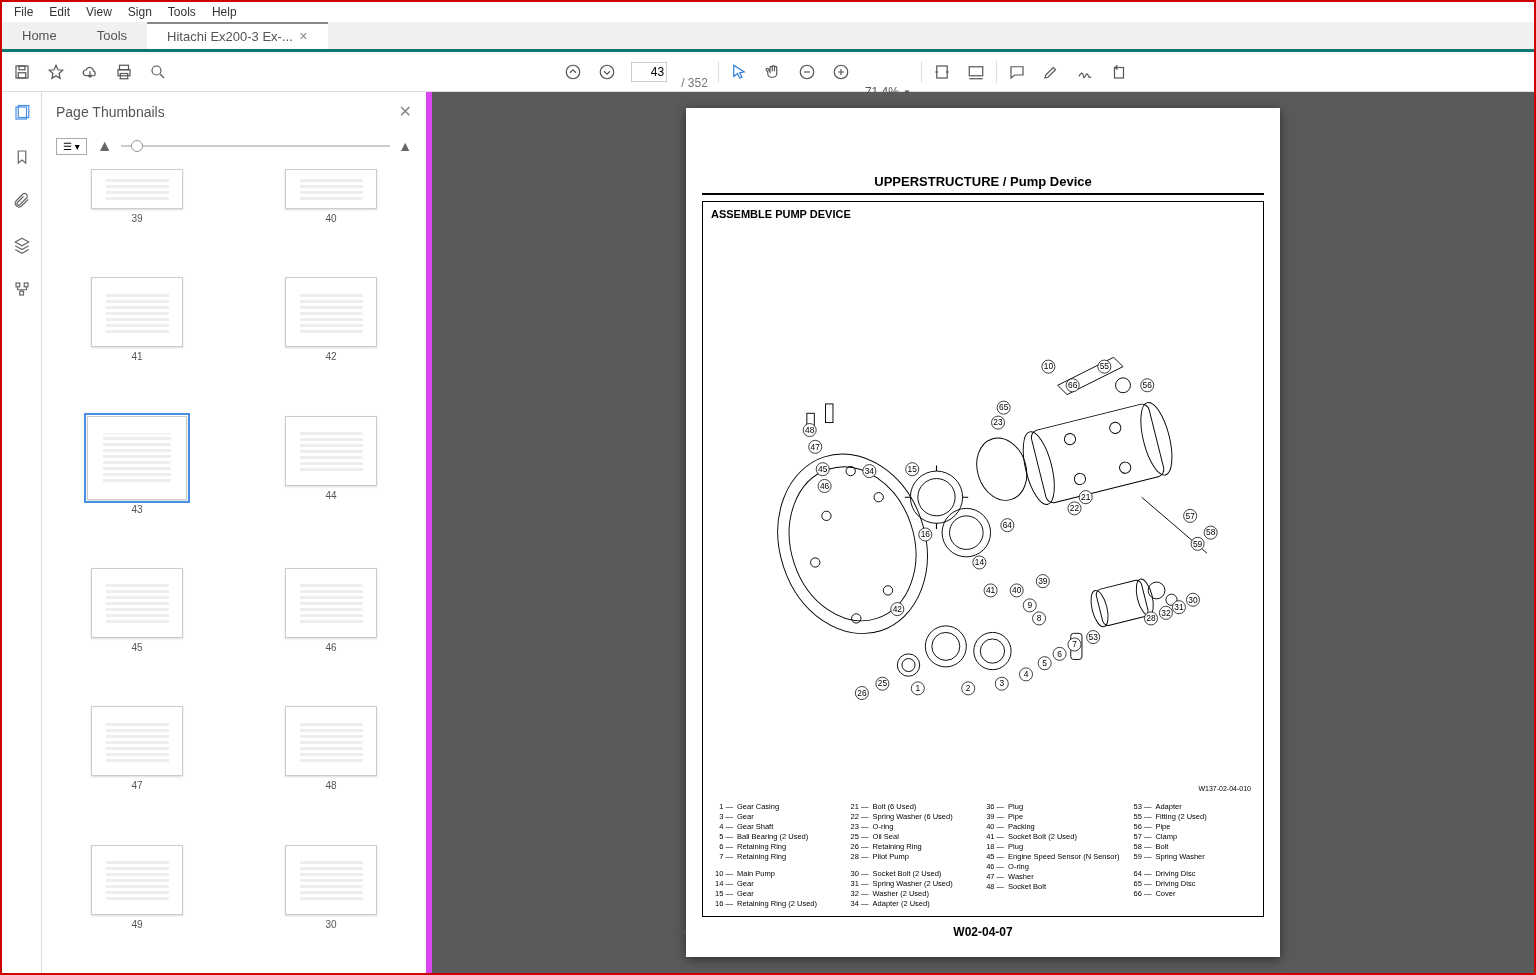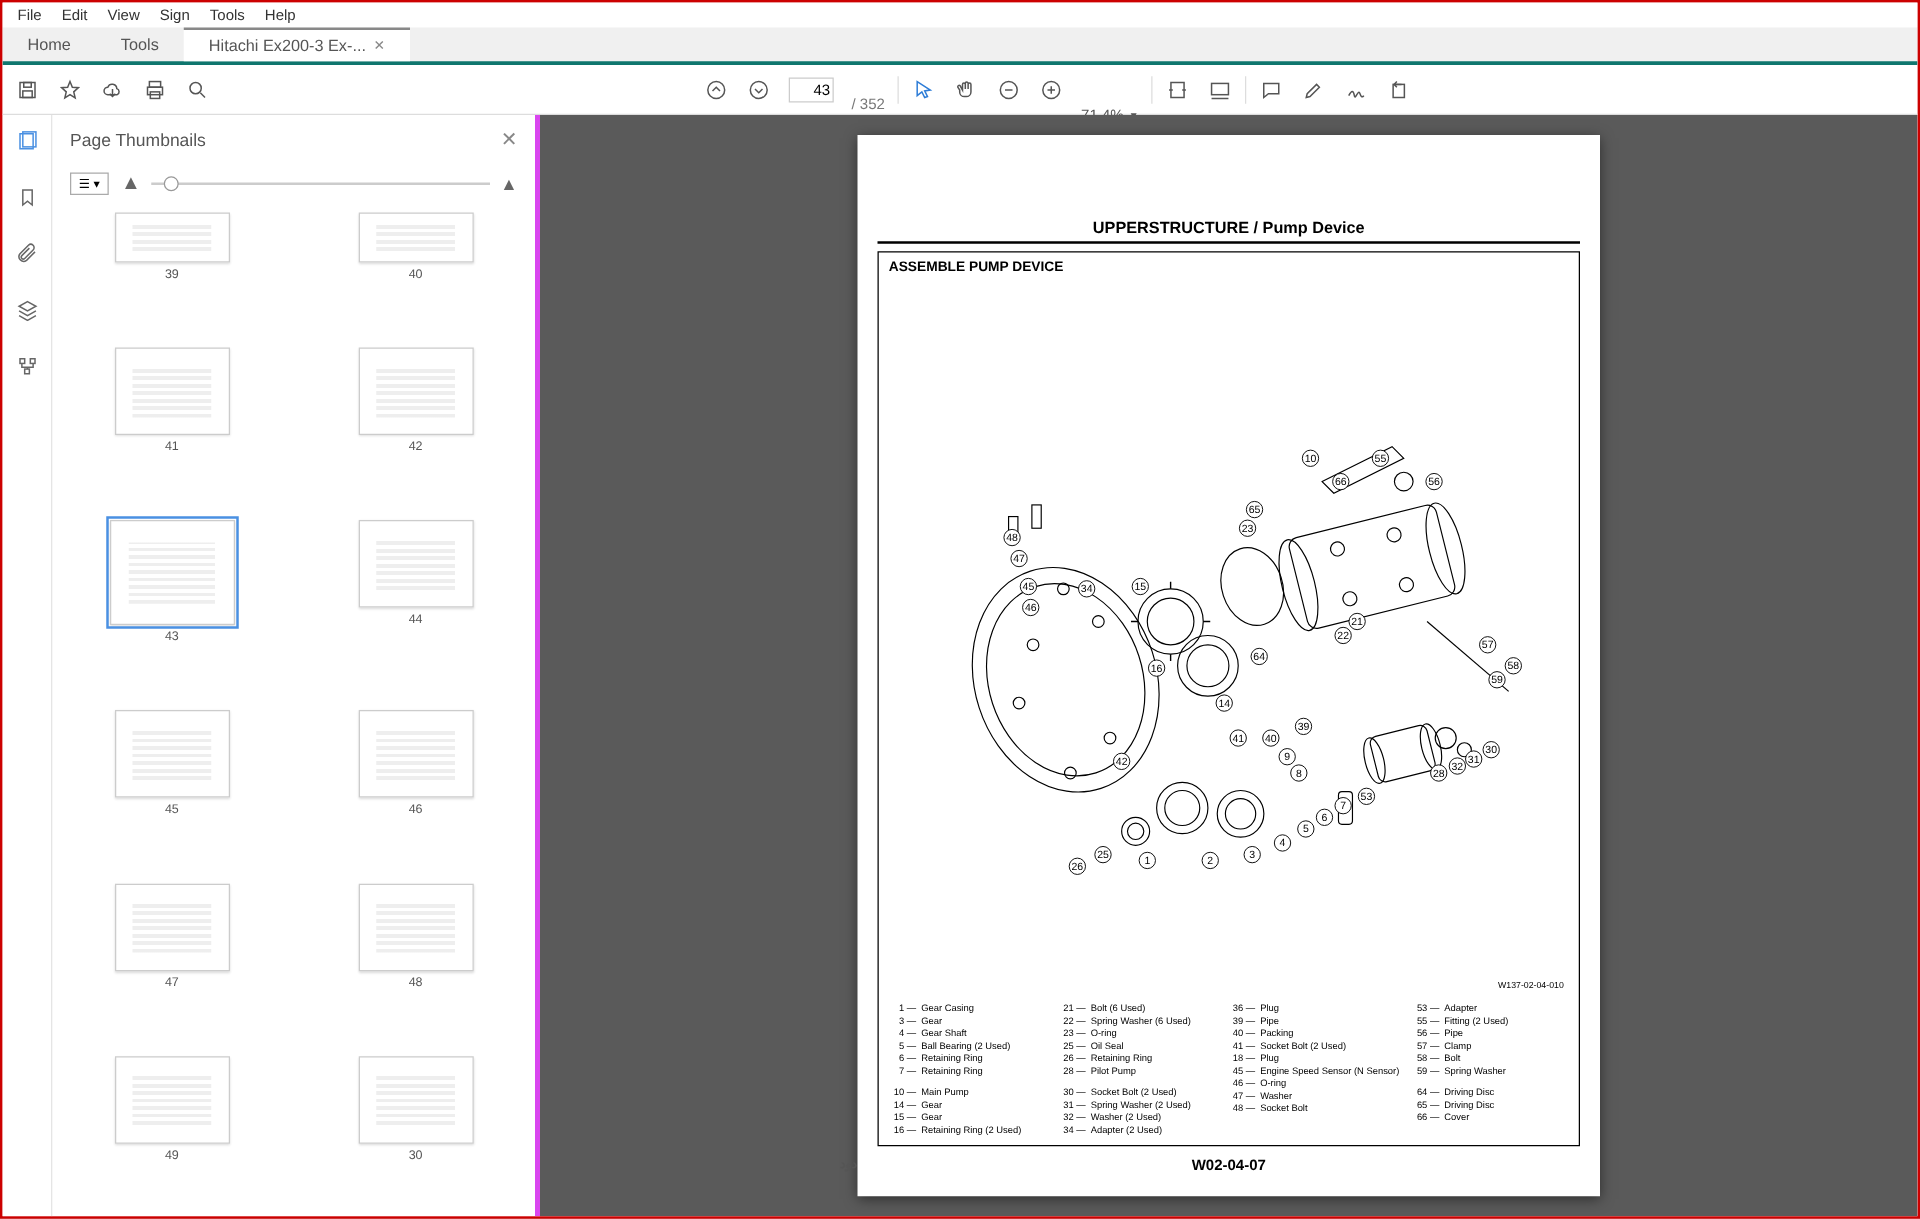--- a/index.html
+++ b/index.html
@@ -15,21 +15,21 @@
 .toolbar .spacer { flex: 1; }
 .toolbar .ico { width: 20px; height: 20px; color: #555; display: flex; align-items: center; justify-content: center; }
 .page-input { width: 36px; text-align: right; font-size: 12px; border: 1px solid #ccc; padding: 2px; }
 .page-total { font-size: 12px; color: #777; margin-top: 22px; }
 .zoom { font-size: 12px; color: #555; display: flex; align-items: center; gap: 4px; margin-top: 41px; }
 .sep { width: 1px; height: 22px; background: #ddd; margin: 0 10px; }
 .main { display: flex; height: calc(100% - 90px); }
 .sidetools { width: 40px; background: #fff; border-right: 1px solid #ddd; display: flex; flex-direction: column; align-items: center; padding-top: 12px; gap: 22px; }
 .sidetools .ico { color: #666; }
 .sidetools .ico.active { color: #4a90e2; }
-.thumbpanel { width: 390px; background: #fff; border-right: 4px solid #d946ef; display: flex; flex-direction: column; }
+.thumbpanel { width: 390px; background: #fff; border-right: 6px solid #d946ef; display: flex; flex-direction: column; }
 .thumbhead { display: flex; align-items: center; justify-content: space-between; padding: 10px 14px; font-size: 14px; color: #555; }
 .thumbopts { display: flex; align-items: center; padding: 6px 14px 10px; gap: 10px; }
 .thumbopts .szslider { flex: 1; display: flex; align-items: center; gap: 8px; color: #666; }
 .thumbopts .szslider .track { flex: 1; height: 2px; background: #ccc; position: relative; }
 .thumbopts .szslider .knob { position: absolute; left: 4%; top: -5px; width: 12px; height: 12px; border-radius: 50%; background: #fff; border: 1px solid #999; }
 .thumbgrid { flex: 1; overflow-y: auto; padding: 4px 18px 10px; display: grid; grid-template-columns: 1fr 1fr; gap: 20px 40px; position: relative; }
 .thumbgrid::-webkit-scrollbar { width: 14px; }
 .thumbgrid::-webkit-scrollbar-track { background: #f4f4f4; }
 .thumbgrid::-webkit-scrollbar-thumb { background: #c8c8c8; }
 .thumb { display: flex; flex-direction: column; align-items: center; gap: 4px; }

